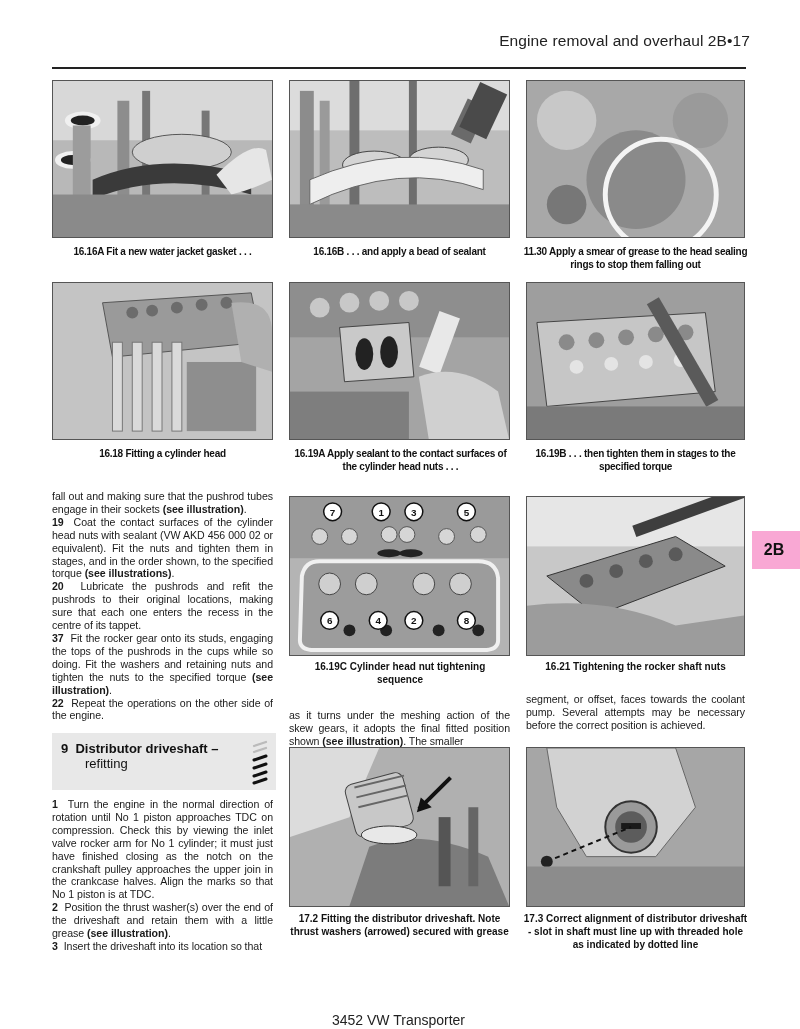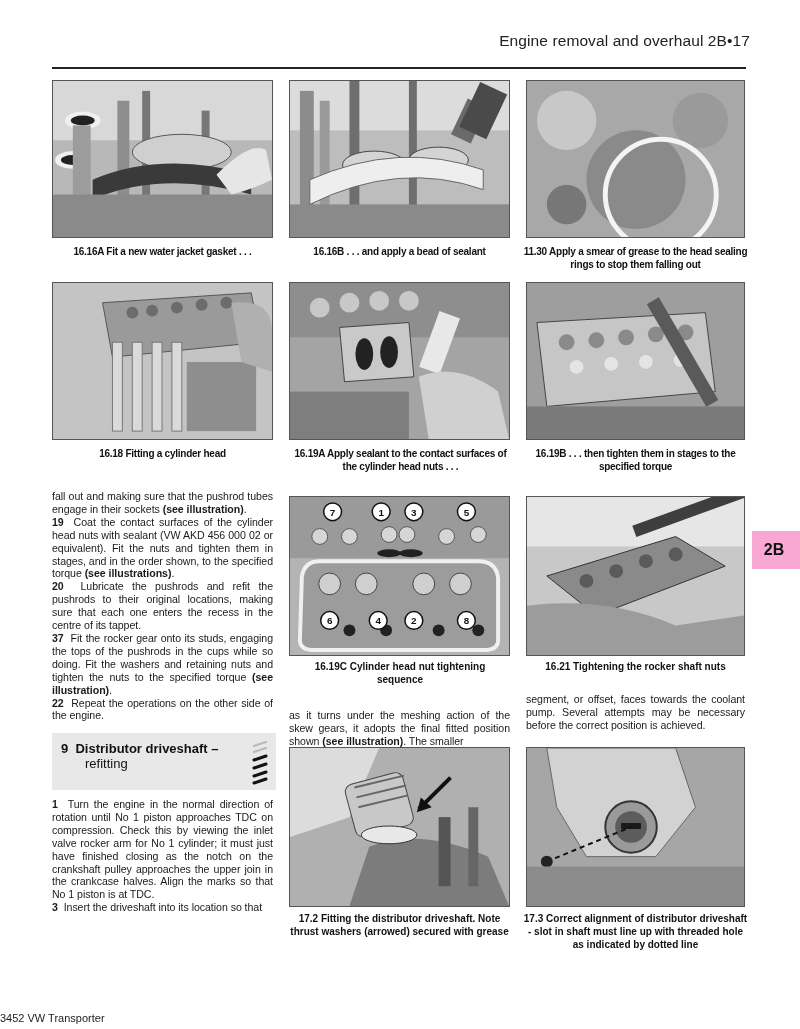--- a/index.html
+++ b/index.html
@@ -46,22 +46,22 @@
     position: absolute; left: 33px; top: 23px; font-size: 13px; color: #111;
   }
   .wrench-icon { position: absolute; right: 4px; top: 5px; width: 22px; height: 48px; }
 
   .tab-2b {
     position: absolute; left: 752px; top: 531px; width: 48px; height: 38px;
     background: #f9a8d4; font-weight: bold; font-size: 16px; color: #111;
     display: flex; align-items: center; justify-content: center; padding-right: 4px;
   }
   .footer {
-    position: absolute; left: 0; width: 797px; top: 1012px; 
-    font-size: 11px; color: #222;
+    position: absolute; left: 0; width: 797px; top: 1012px; text-align: center;
+    font-size: 14px; color: #222;
   }
 </style>
 </head>
 <body>
 
 <div class="header-title">Engine removal and overhaul  2B•17</div>
 <div class="header-rule"></div>
 
 <div class="photo" style="left:52px;top:80px;width:221px;height:158px;">
   <svg viewBox="0 0 221 158" preserveAspectRatio="none">
@@ -191,20 +191,21 @@
       <path d="M4 22 L16 18" stroke="#111" stroke-width="3" fill="none"></path>
       <path d="M4 30 L16 26" stroke="#111" stroke-width="3" fill="none"></path>
       <path d="M4 38 L16 34" stroke="#111" stroke-width="3" fill="none"></path>
       <path d="M4 45 L16 41" stroke="#111" stroke-width="3" fill="none"></path>
     </g>
   </svg>
 </div>
 
 <div class="body-text" style="left:52px;top:798px;width:221px;">
   <p><span class="num">1</span>&nbsp; <span>Turn the engine in the normal direction of rotation until No 1 piston approaches TDC on compression. Check this by viewing the inlet valve rocker arm for No 1 cylinder; it must just have finished closing as the notch on the crankshaft pulley approaches the upper join in the crankcase halves. Align the marks so that No 1 piston is at TDC.</span></p>
+  <p><span class="num">2</span>&nbsp; <span>Position the thrust washer(s) over the end of the driveshaft and retain them with a little grease </span><b>(see illustration)</b><span>.</span></p>
   <p><span class="num">3</span>&nbsp; <span>Insert the driveshaft into its location so that</span></p>
 </div>
 
 <div class="photo" style="left:289px;top:496px;width:221px;height:160px;">
   <svg viewBox="0 0 221 160" preserveAspectRatio="none">
     <rect width="221" height="160" fill="#b4b4b4"></rect>
     <rect x="0" y="0" width="221" height="62" fill="#9a9a9a"></rect>
     <g fill="#d6d6d6" stroke="#555">
         <circle cx="30" cy="40" r="8"></circle>
         <circle cx="60" cy="40" r="8"></circle>

